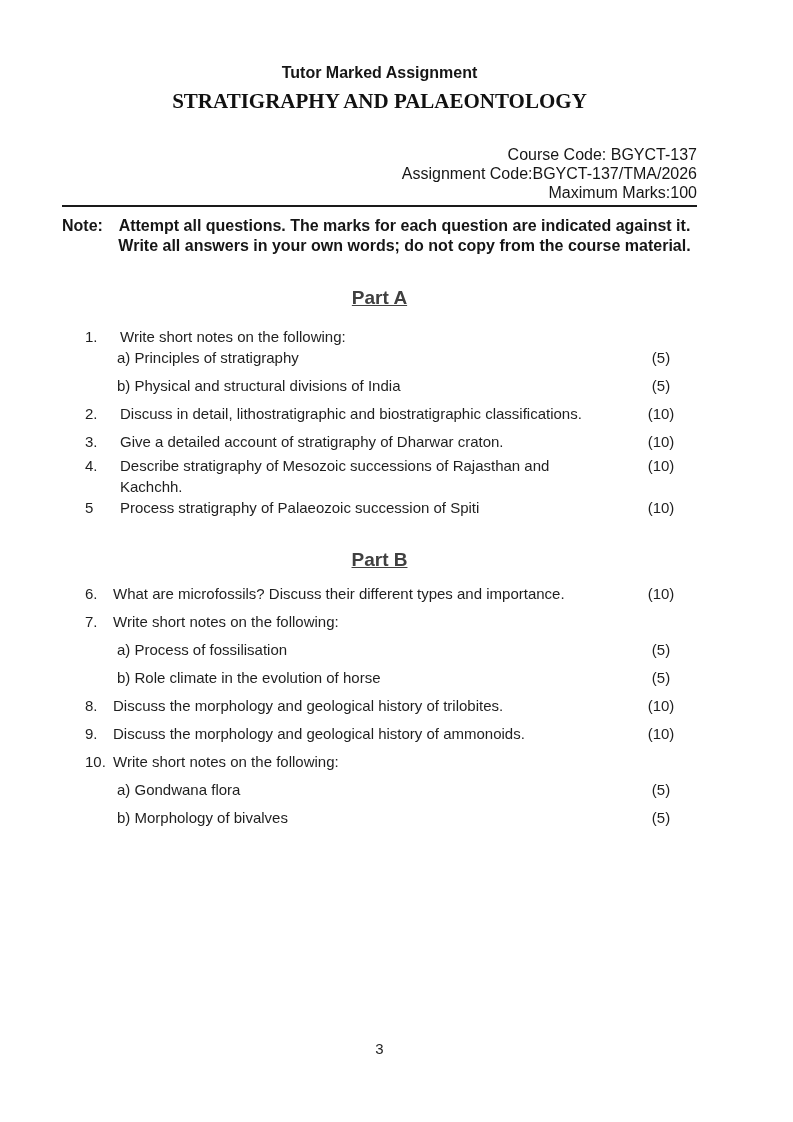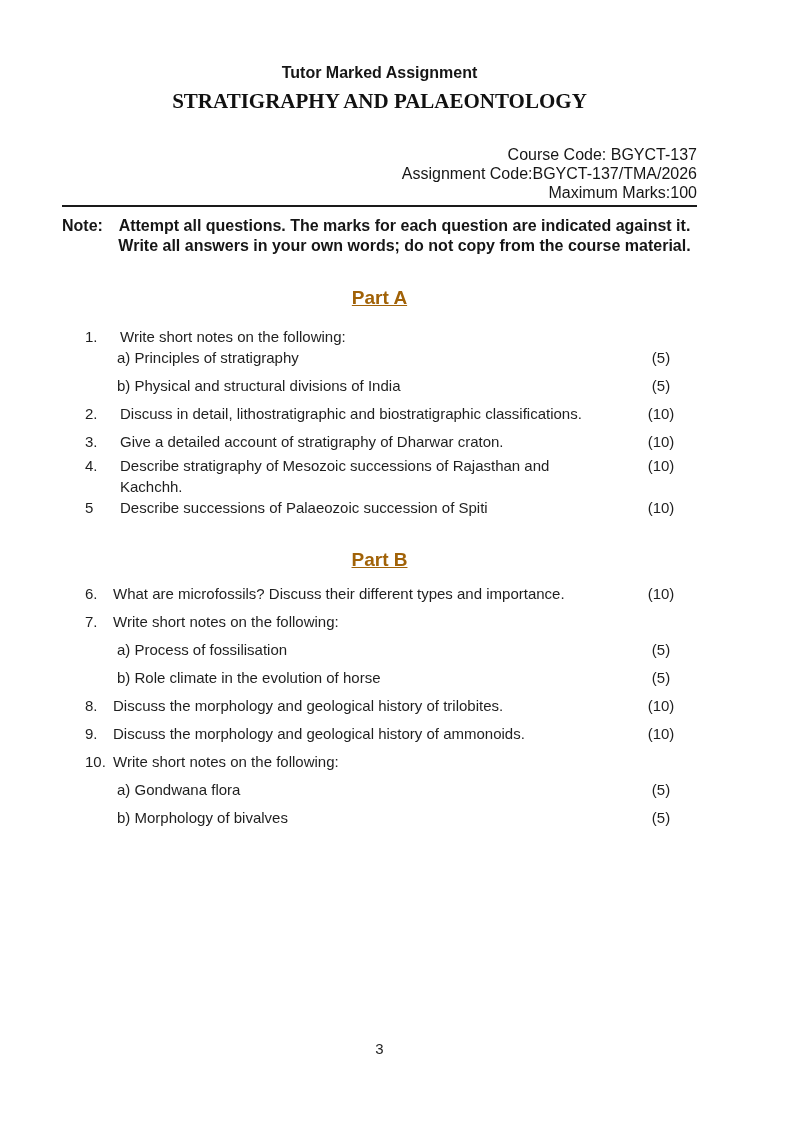--- a/index.html
+++ b/index.html
@@ -59,21 +59,21 @@
   }
   .note-label { width: 50px; flex: 0 0 50px; }
   .note-lines { flex: 1; text-align: center; }
   .section-heading {
     margin-top: 31px;
     font-size: 19px;
     font-weight: bold;
     text-decoration: underline;
     text-align: center;
     line-height: 22px;
-    color: #a16207;
+    color: #404040;
   }
   .section-heading.part-b { }
   .q-list { margin-top: 17px; }
   .q-list.part-b { margin-top: 12px; }
   .q-row {
     display: flex;
     margin-top: 7px;
     padding-left: 23px;
     font-size: 15px;
     line-height: 21px;
@@ -167,21 +167,21 @@
         <div class="q-num">4.</div>
         <div class="q-text">
             <span class="wrap-limit">Describe stratigraphy of Mesozoic successions of Rajasthan and Kachchh.</span>
           </div>
         <div class="q-marks">(10)</div>
       </div>
 
       <div class="q-row mt0">
         <div class="q-num">5</div>
         <div class="q-text">
-            <span class="wrap-limit">Describe successions of Palaeozoic succession of Spiti</span>
+            <span class="wrap-limit">Process stratigraphy of Palaeozoic succession of Spiti</span>
           </div>
         <div class="q-marks">(10)</div>
       </div>
 
     </div>
 
     <div class="section-heading part-b">Part B</div>
 
     <div class="q-list part-b">
 

